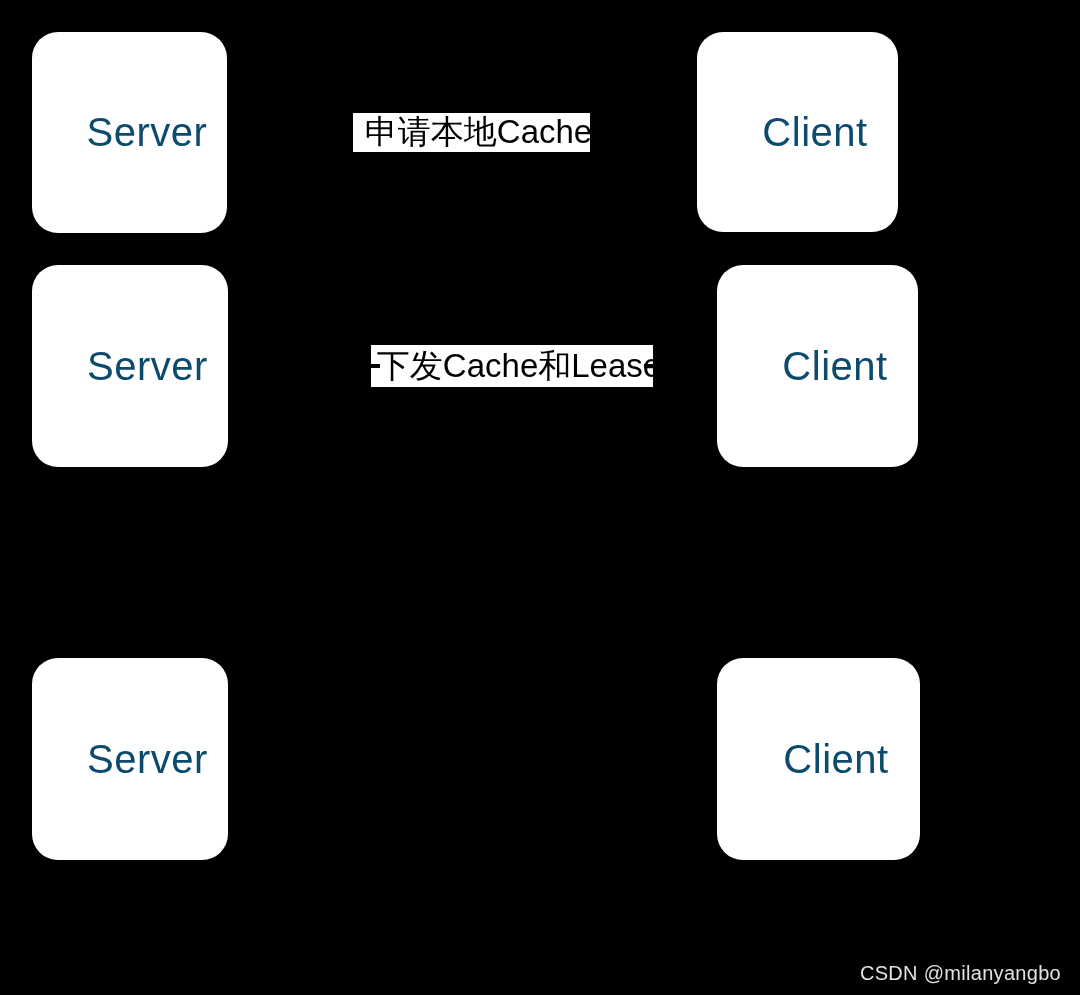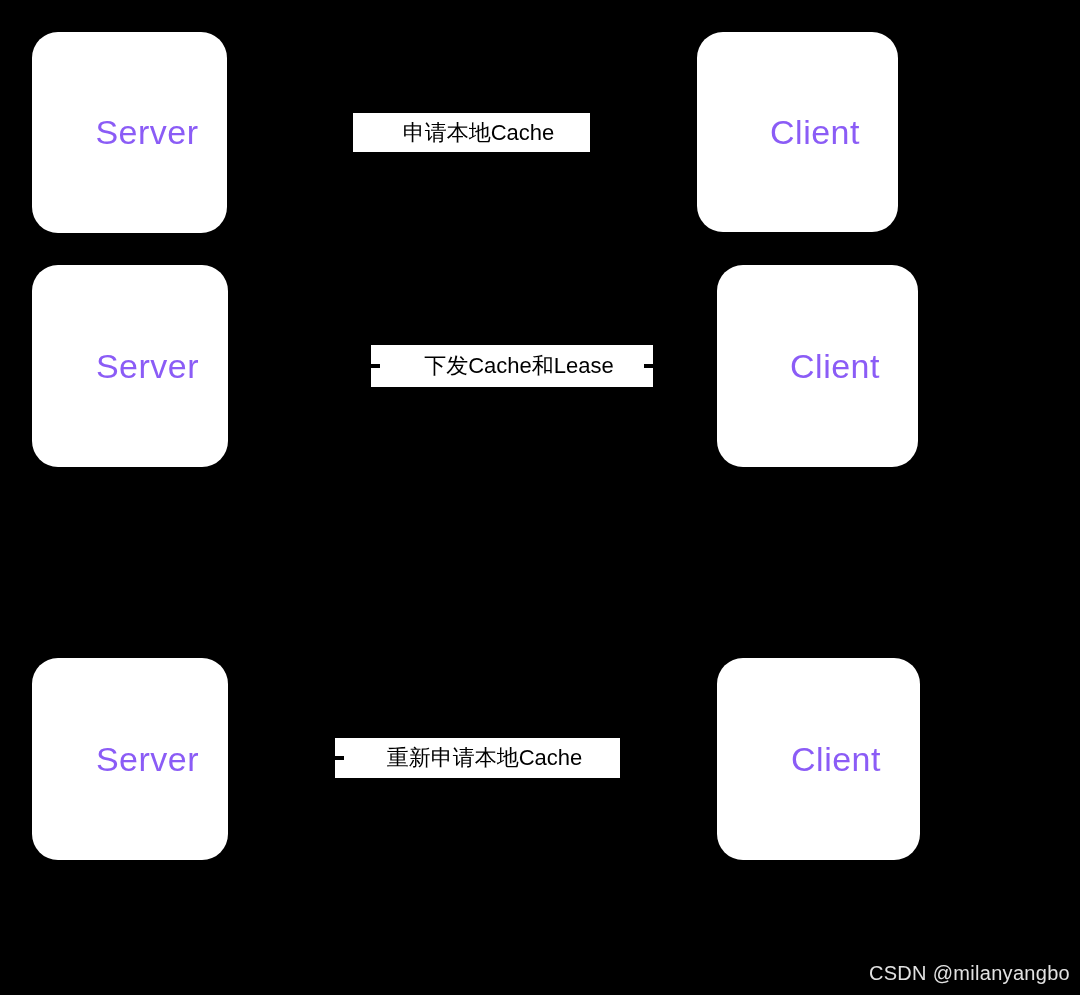--- a/index.html
+++ b/index.html
@@ -18,34 +18,34 @@
   .node {
     position: absolute;
     background: #ffffff;
     border-radius: 26px;
     display: flex;
     align-items: center;
     justify-content: center;
     box-sizing: border-box;
   }
   .node-label {
-    color: #8b5cf6;
-    font-size: 34px;
+    color: #0c4a6e;
+    font-size: 40px;
     font-weight: 400;
     letter-spacing: 0.5px;
     margin-left: 35px;
   }
   .edge-label {
     position: absolute;
     background: #ffffff;
     color: #000000;
     display: flex;
     align-items: center;
     justify-content: center;
-    font-size: 22px;
+    font-size: 33px;
     font-weight: 400;
     white-space: nowrap;
     box-sizing: border-box;
     padding-left: 14px;
   }
   
   .dash-left::before,
   .dash-right::after {
     content: "";
     position: absolute;
@@ -53,21 +53,21 @@
     transform: translateY(-50%);
     width: 9px;
     height: 4px;
     background: #000000;
   }
   .dash-left::before { left: 0; }
   .dash-right::after { right: 0; }
 
   .watermark {
     position: absolute;
-    right: 10px;
+    right: 19px;
     top: 962px;
     color: #e2e2e2;
     font-size: 20px;
     font-weight: 400;
     letter-spacing: 0.3px;
   }
 </style>
 </head>
 <body>
 
@@ -90,21 +90,20 @@
   <div class="edge-label dash-left dash-right" style="left:325px; top:345px; width:282px; height:42px;margin-left:46px;">下发Cache和Lease</div>
 
   <div class="node" style="left:717px; top:265px; width:201px; height:202px;">
     <span class="node-label">Client</span>
   </div>
 
   <div class="node" style="left:32px; top:658px; width:196px; height:202px;">
     <span class="node-label">Server</span>
   </div>
 
-  <div class="edge-label dash-left" style="left:335px; top:738px; width:285px; height:40px;">重新申请本地Cache</div>
 
   <div class="node" style="left:717px; top:658px; width:203px; height:202px;">
     <span class="node-label">Client</span>
   </div>
 
   <div class="watermark">CSDN @milanyangbo</div>
 
 </div>
 
 </body></html>

